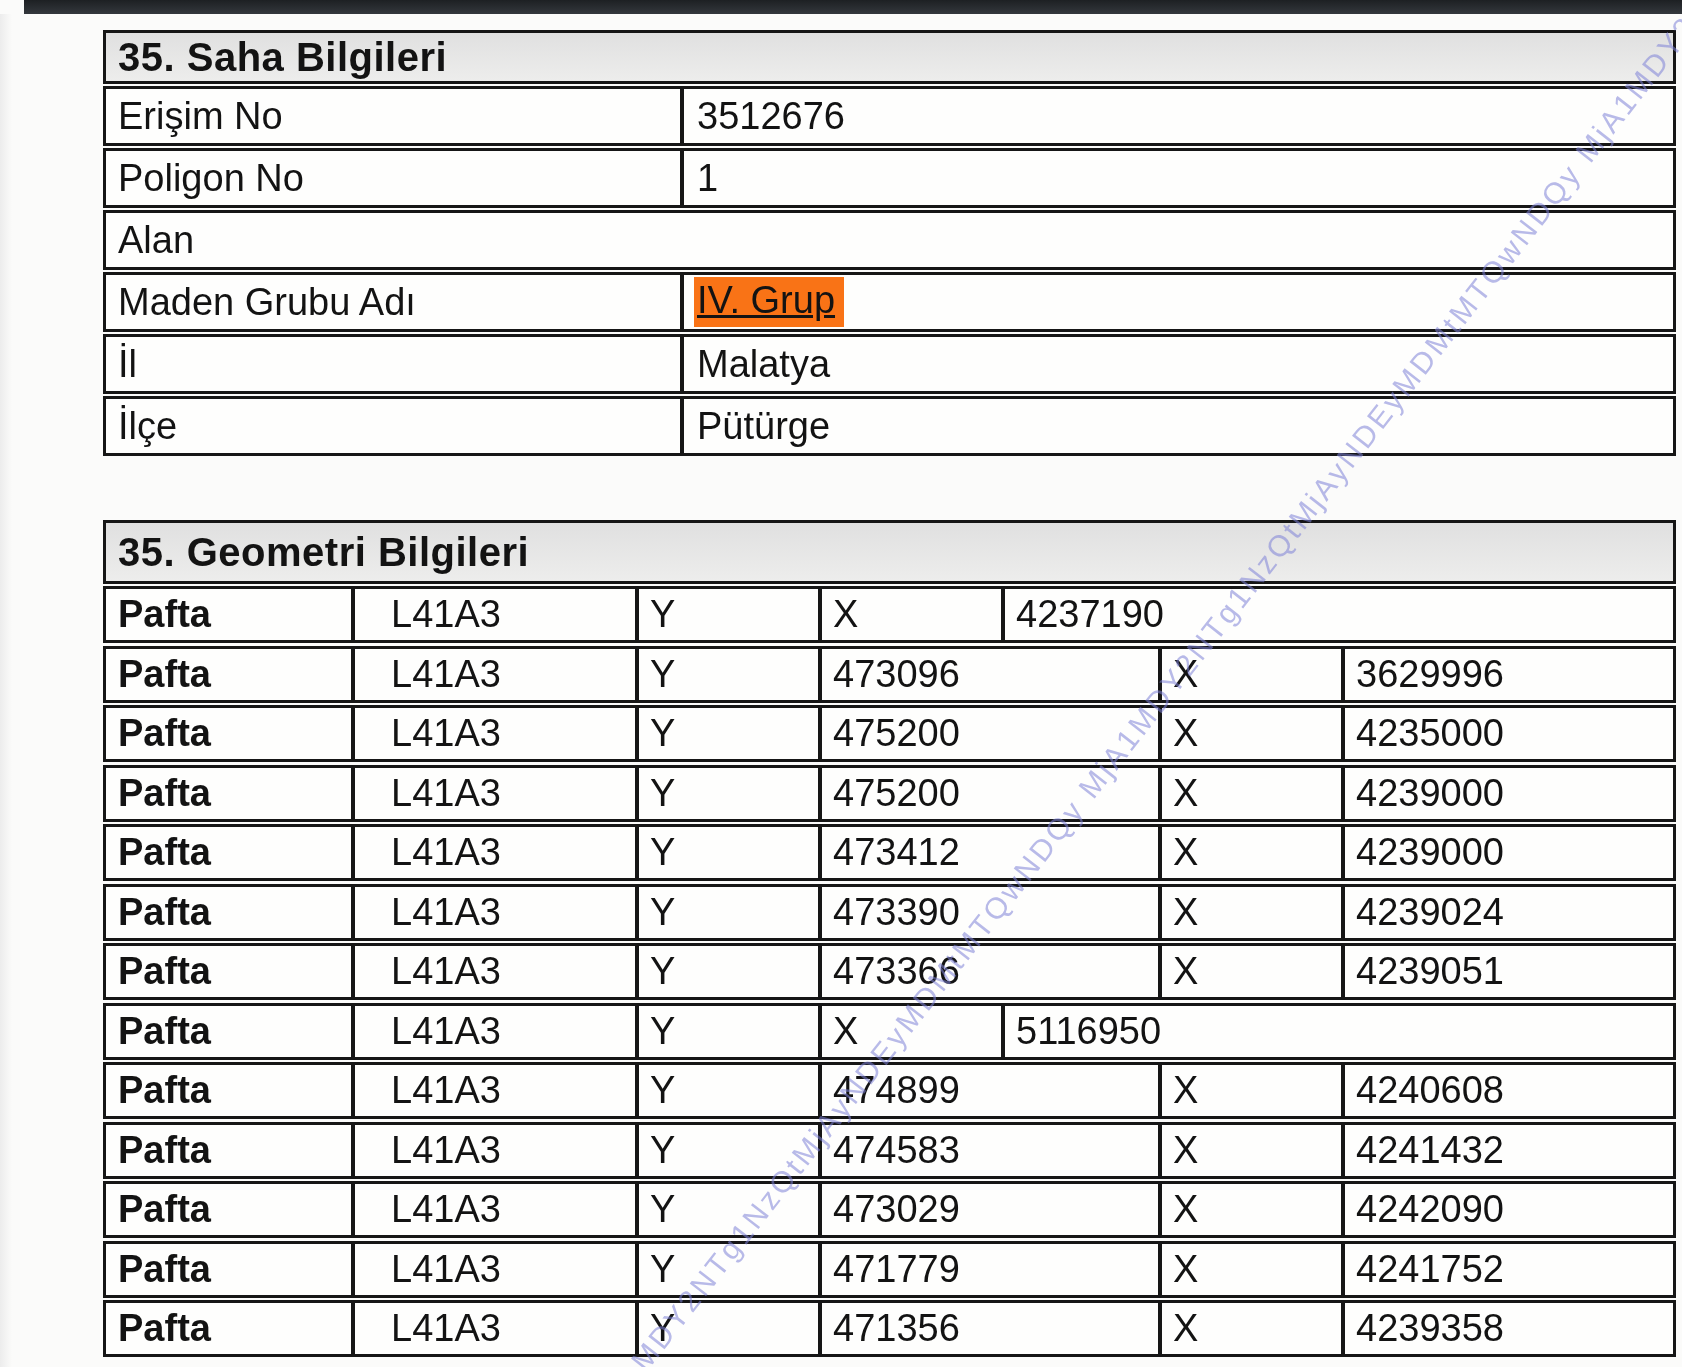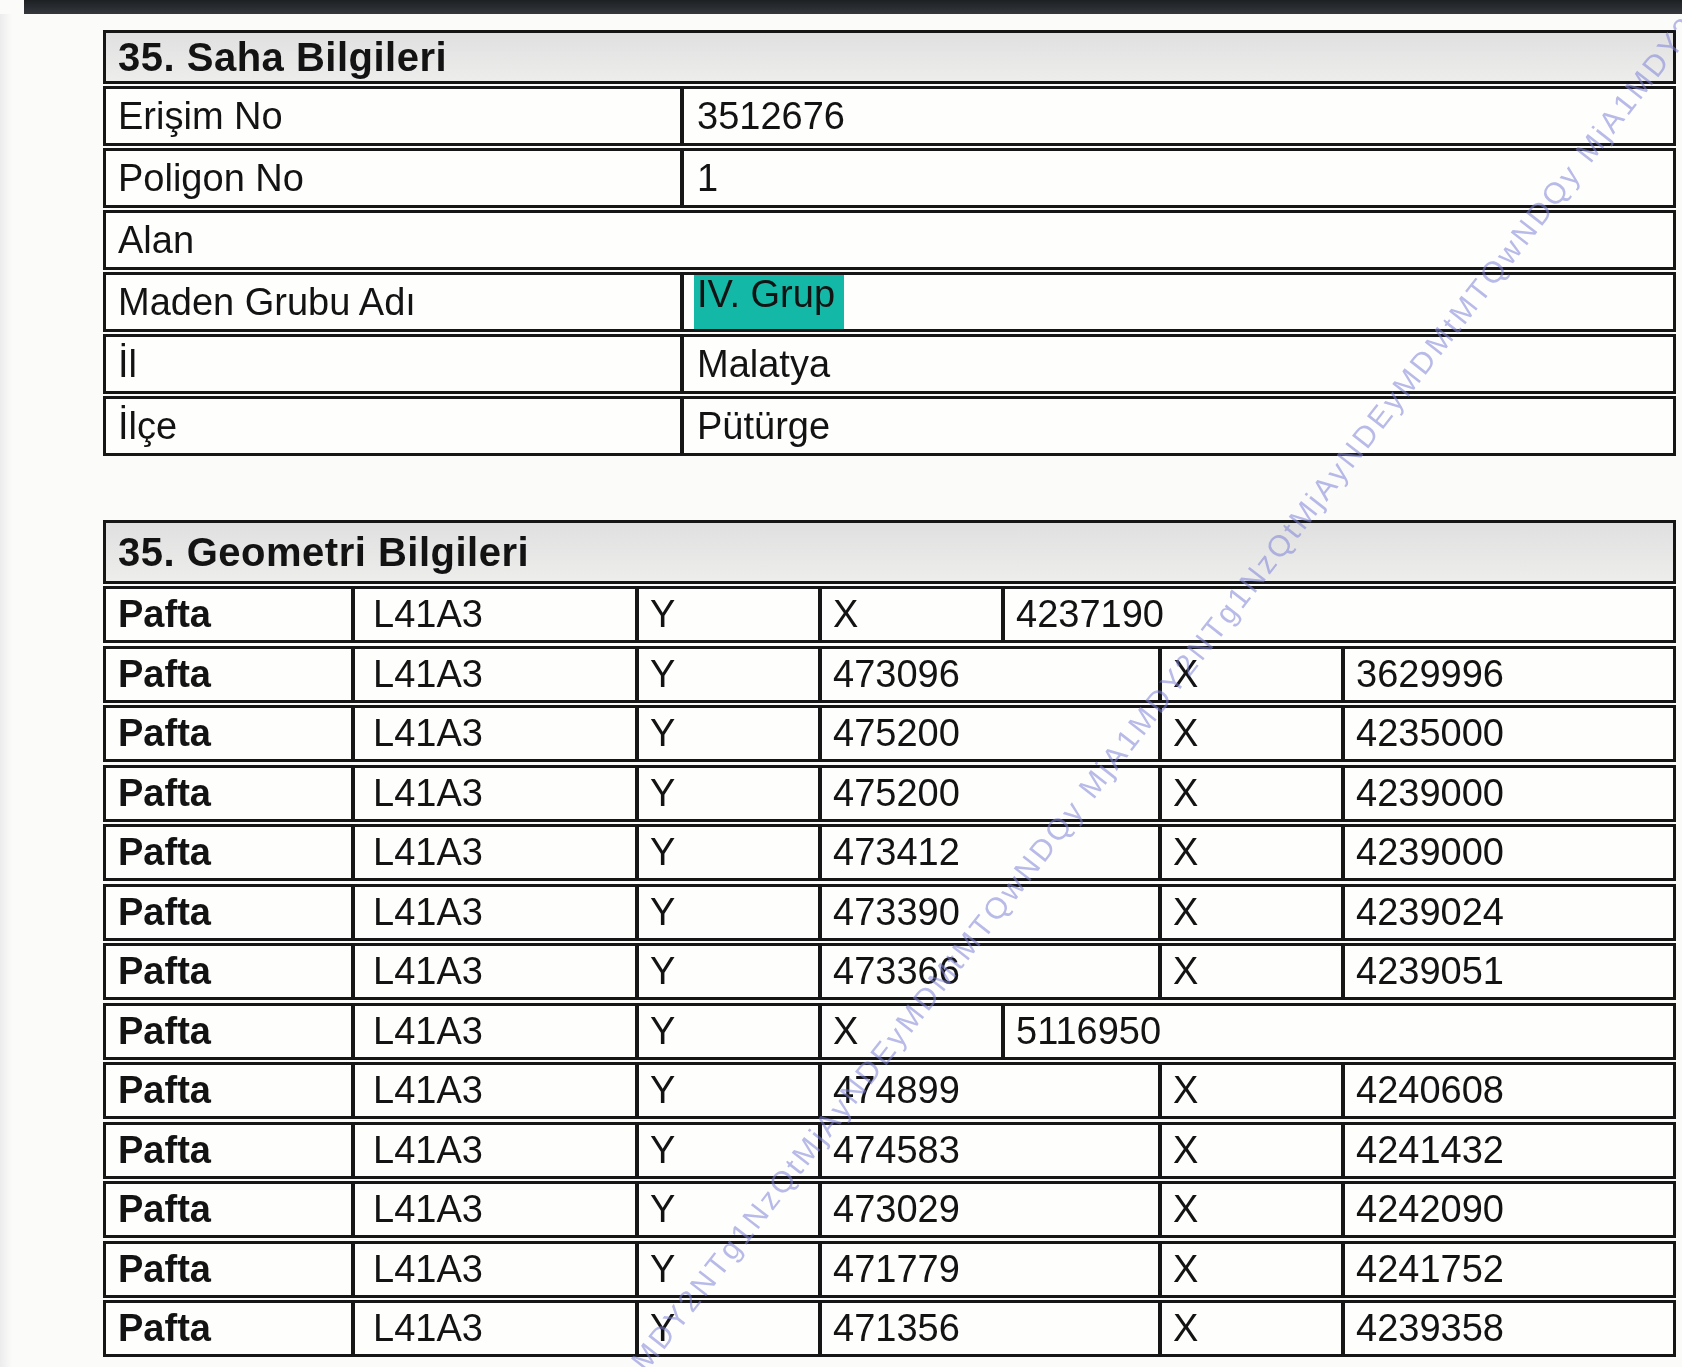--- a/index.html
+++ b/index.html
@@ -28,30 +28,30 @@
   }
   #geometri .titlebox{height:64px;}
   .row{height:60px;}
   #geometri .row{height:57px;margin-bottom:2.5px;}
   .c{display:flex;align-items:center;font-size:38px;height:100%;box-sizing:border-box;white-space:nowrap;overflow:hidden;}
   
   .s1{width:574px;padding-left:12px;}
   .s2{flex:1;border-left:4px solid #161616;padding-left:13px;}
   
   .g1{width:245px;padding-left:12px;font-weight:bold;}
-  .g2{width:284px;border-left:4px solid #161616;padding-left:18px;}
+  .g2{width:284px;border-left:4px solid #161616;padding-left:36px;}
   .g3{width:183px;border-left:4px solid #161616;padding-left:11px;}
   .g4{width:340px;border-left:4px solid #161616;padding-left:11px;}
   .g5{width:183px;border-left:4px solid #161616;padding-left:11px;}
   .g6{flex:1;border-left:4px solid #161616;padding-left:11px;}
   #saha{top:30px;}
   #geometri{top:520px;}
   .sel{
-    background:#14b8a6;
-    padding:2px 9px 18px 3px;margin-left:-3px;
+    background:#f97316;
+    padding:2px 9px 5px 3px;margin-left:-3px;text-decoration:underline;
   }
   .watermark{
     position:absolute;left:575px;top:1420px;
     transform:rotate(-52deg);transform-origin:0 0;
     font-size:30px;font-weight:500;letter-spacing:3px;
     color:rgba(125,130,215,0.55);
     white-space:nowrap;pointer-events:none;z-index:5;
   }
 </style>
 </head>

